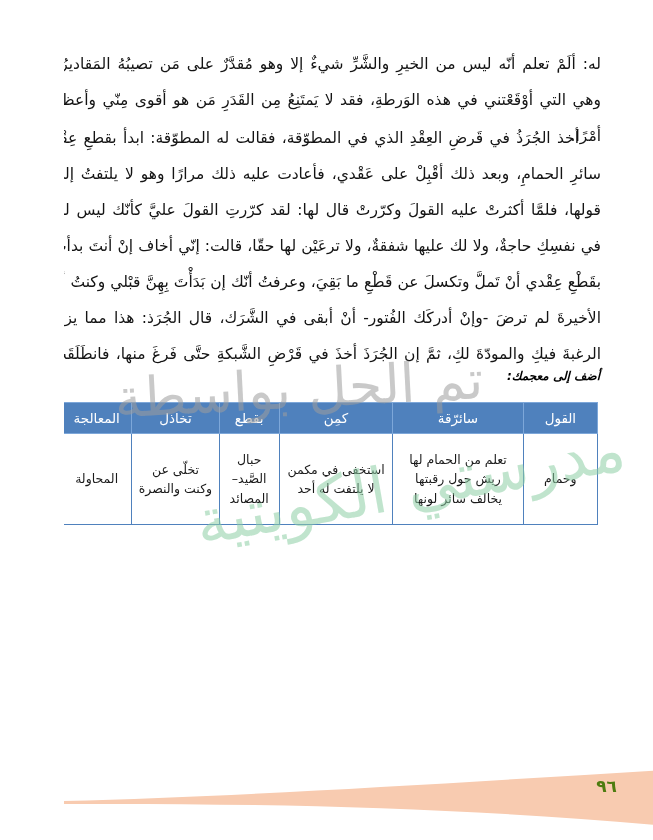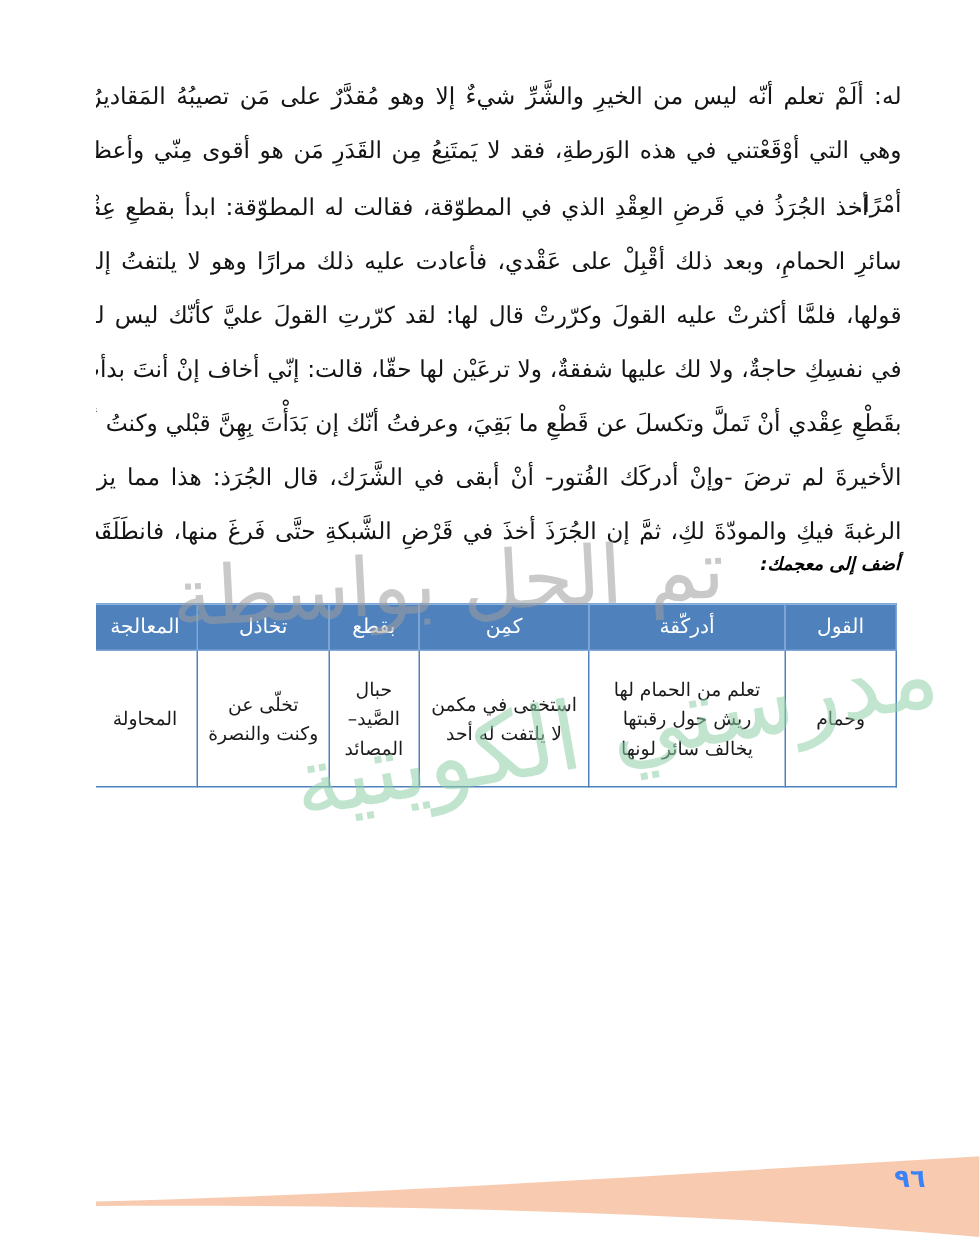--- a/index.html
+++ b/index.html
@@ -110,21 +110,21 @@
     width: 653px;
     height: 80px;
     z-index: 1;
   }
   .page-number {
     position: absolute;
     top: 776px;
     right: 36px;
     font-size: 17px;
     font-weight: bold;
-    color: #3b82f6;
+    color: #4d7c0f;
     z-index: 2;
   }
 </style>
 </head>
 <body>
 
 <div class="page">
 
   <div class="para para1">له: ألَمْ تعلم أنّه ليس من الخيرِ والشَّرِّ شيءٌ إلا وهو مُقدَّرٌ على مَن تصيبُهُ المَقاديرُ؟ وهي التي أوْقَعْتني في هذه الوَرطةِ، فقد لا يَمتَنِعُ مِن القَدَرِ مَن هو أقوى مِنّي وأعظمُ أمْرًا.</div>
 
@@ -141,21 +141,21 @@
       <col class="col-word">
       <col class="col-mutawwaqa">
       <col class="col-kamin">
       <col class="col-habail">
       <col class="col-takhadhul">
       <col class="col-mualaja">
     </colgroup>
     <thead>
       <tr>
         <th>القول</th>
-        <th>أدركّقة</th>
+        <th>سائرّقة</th>
         <th>كمِن</th>
         <th>بقطع</th>
         <th>تخاذل</th>
         <th>المعالجة</th>
       </tr>
     </thead>
     <tbody>
       <tr>
         <td>وحمام</td>
         <td>تعلم من الحمام لها ريش حول رقبتها يخالف سائر لونها</td>

